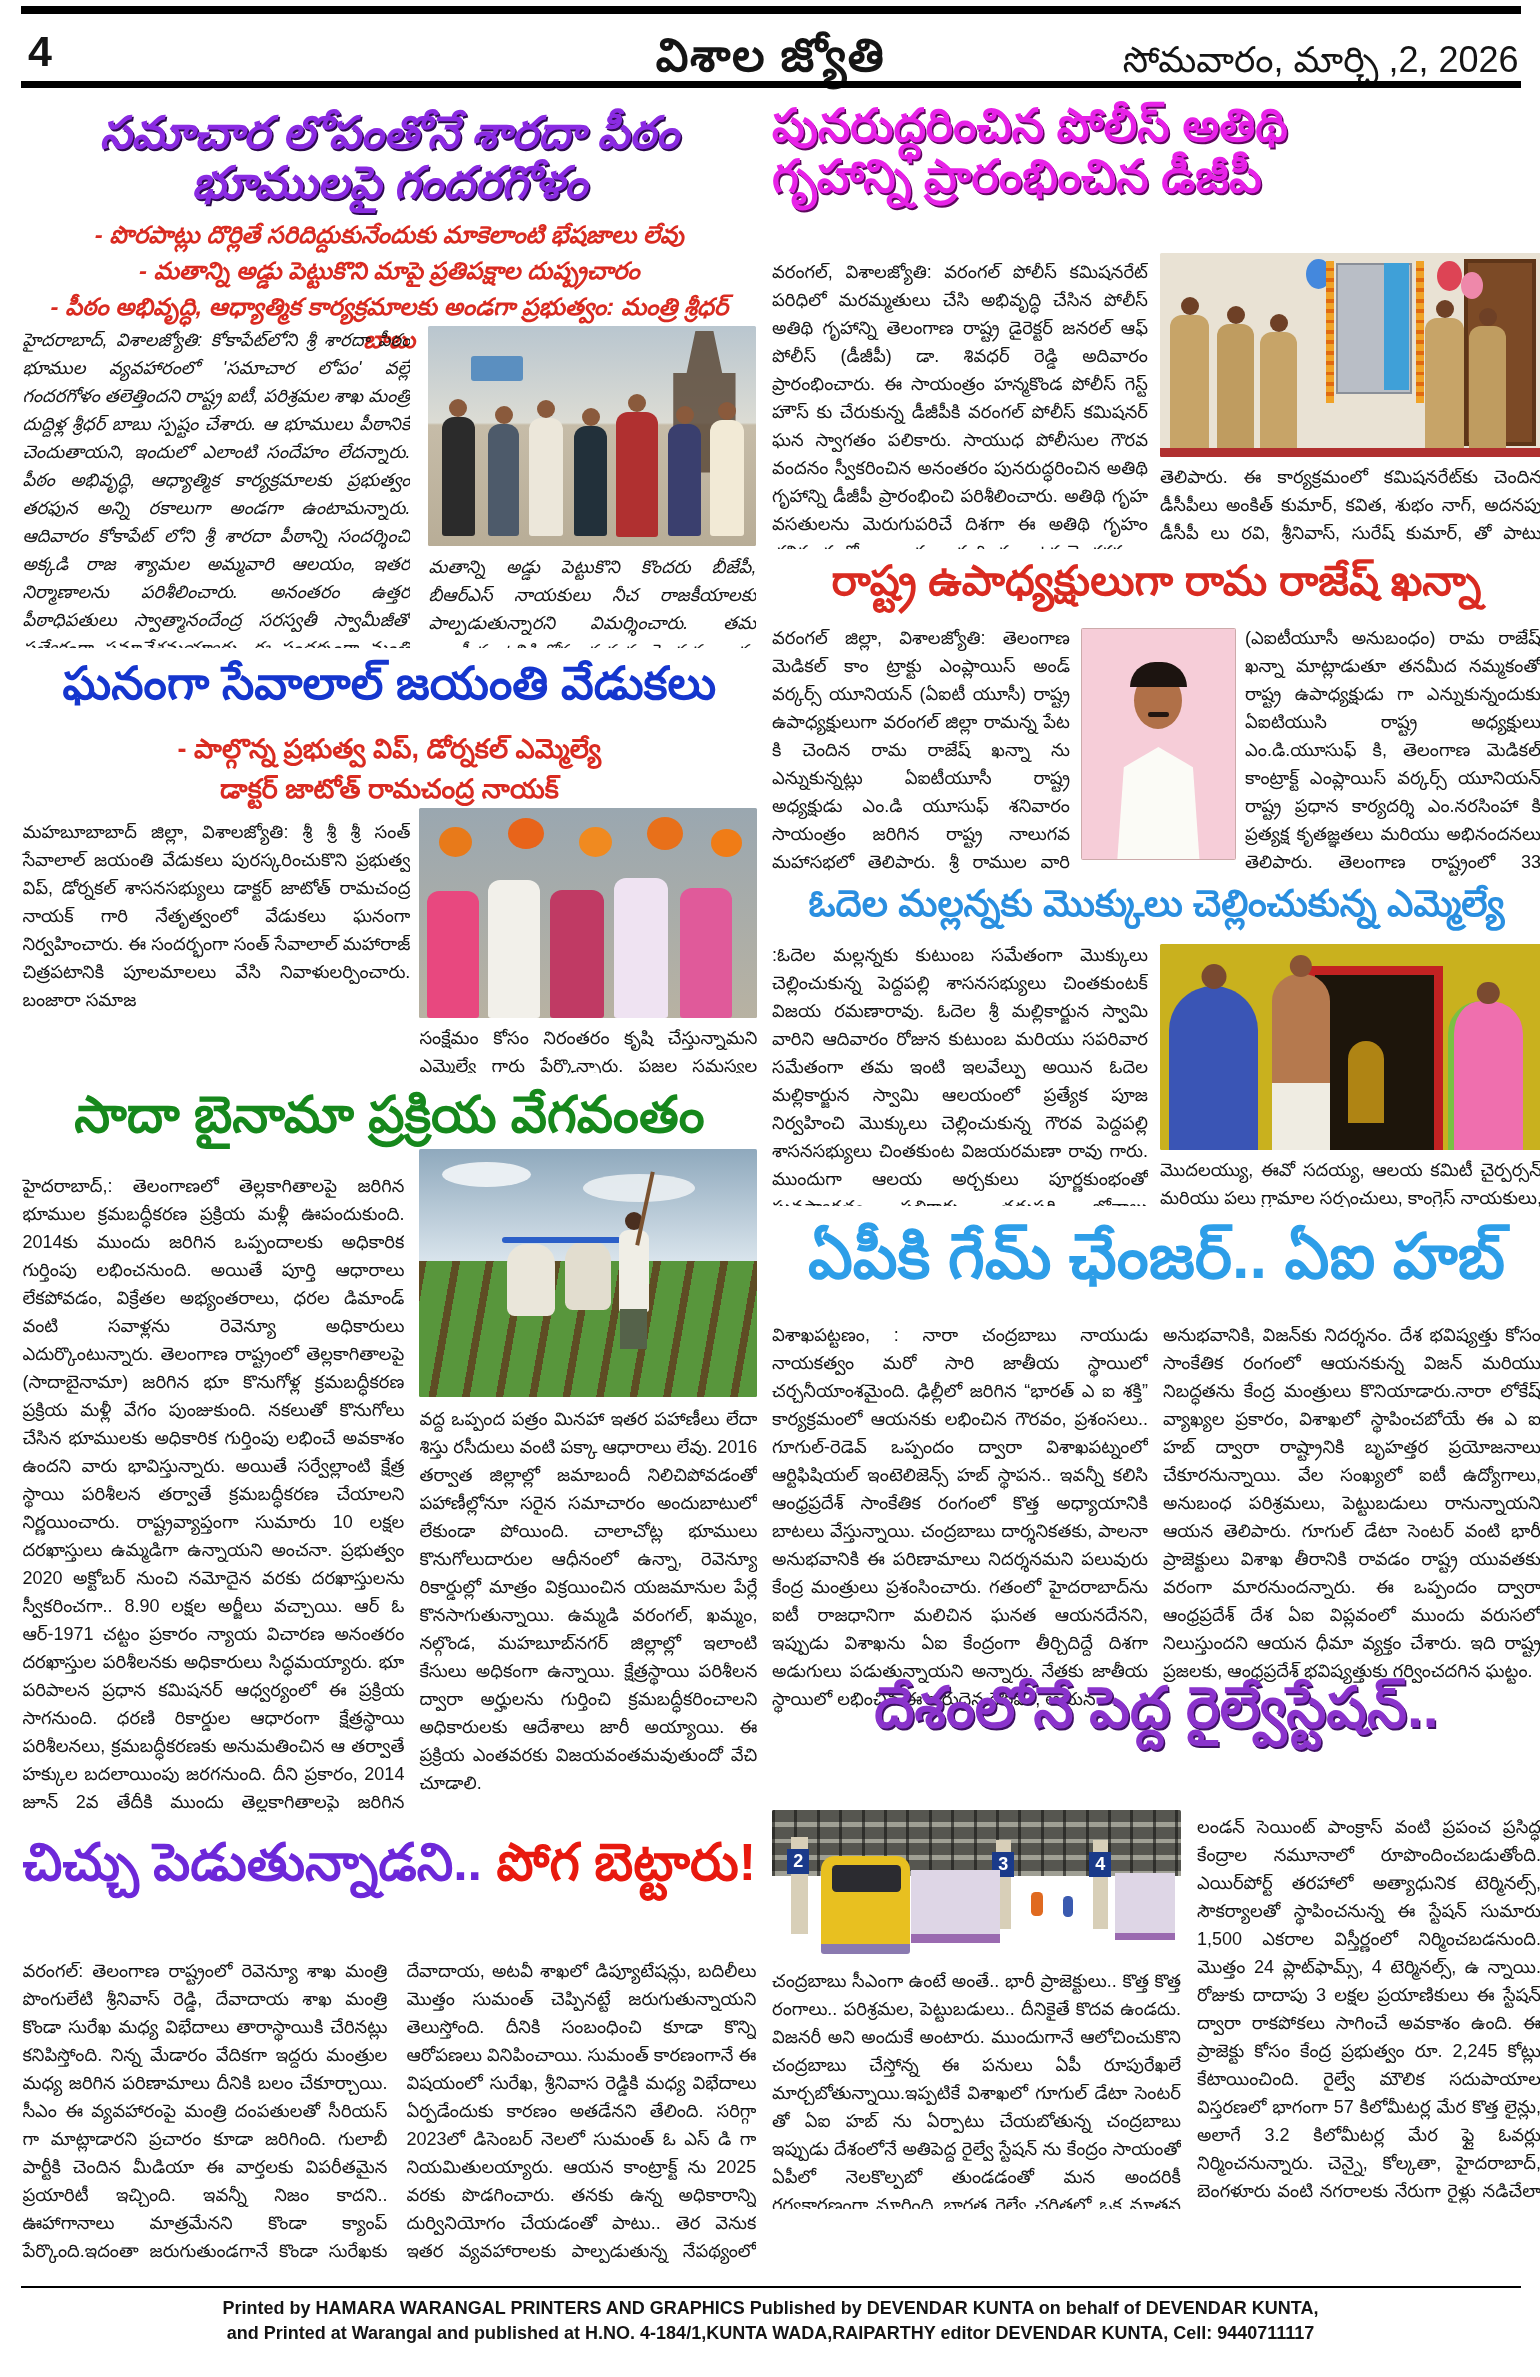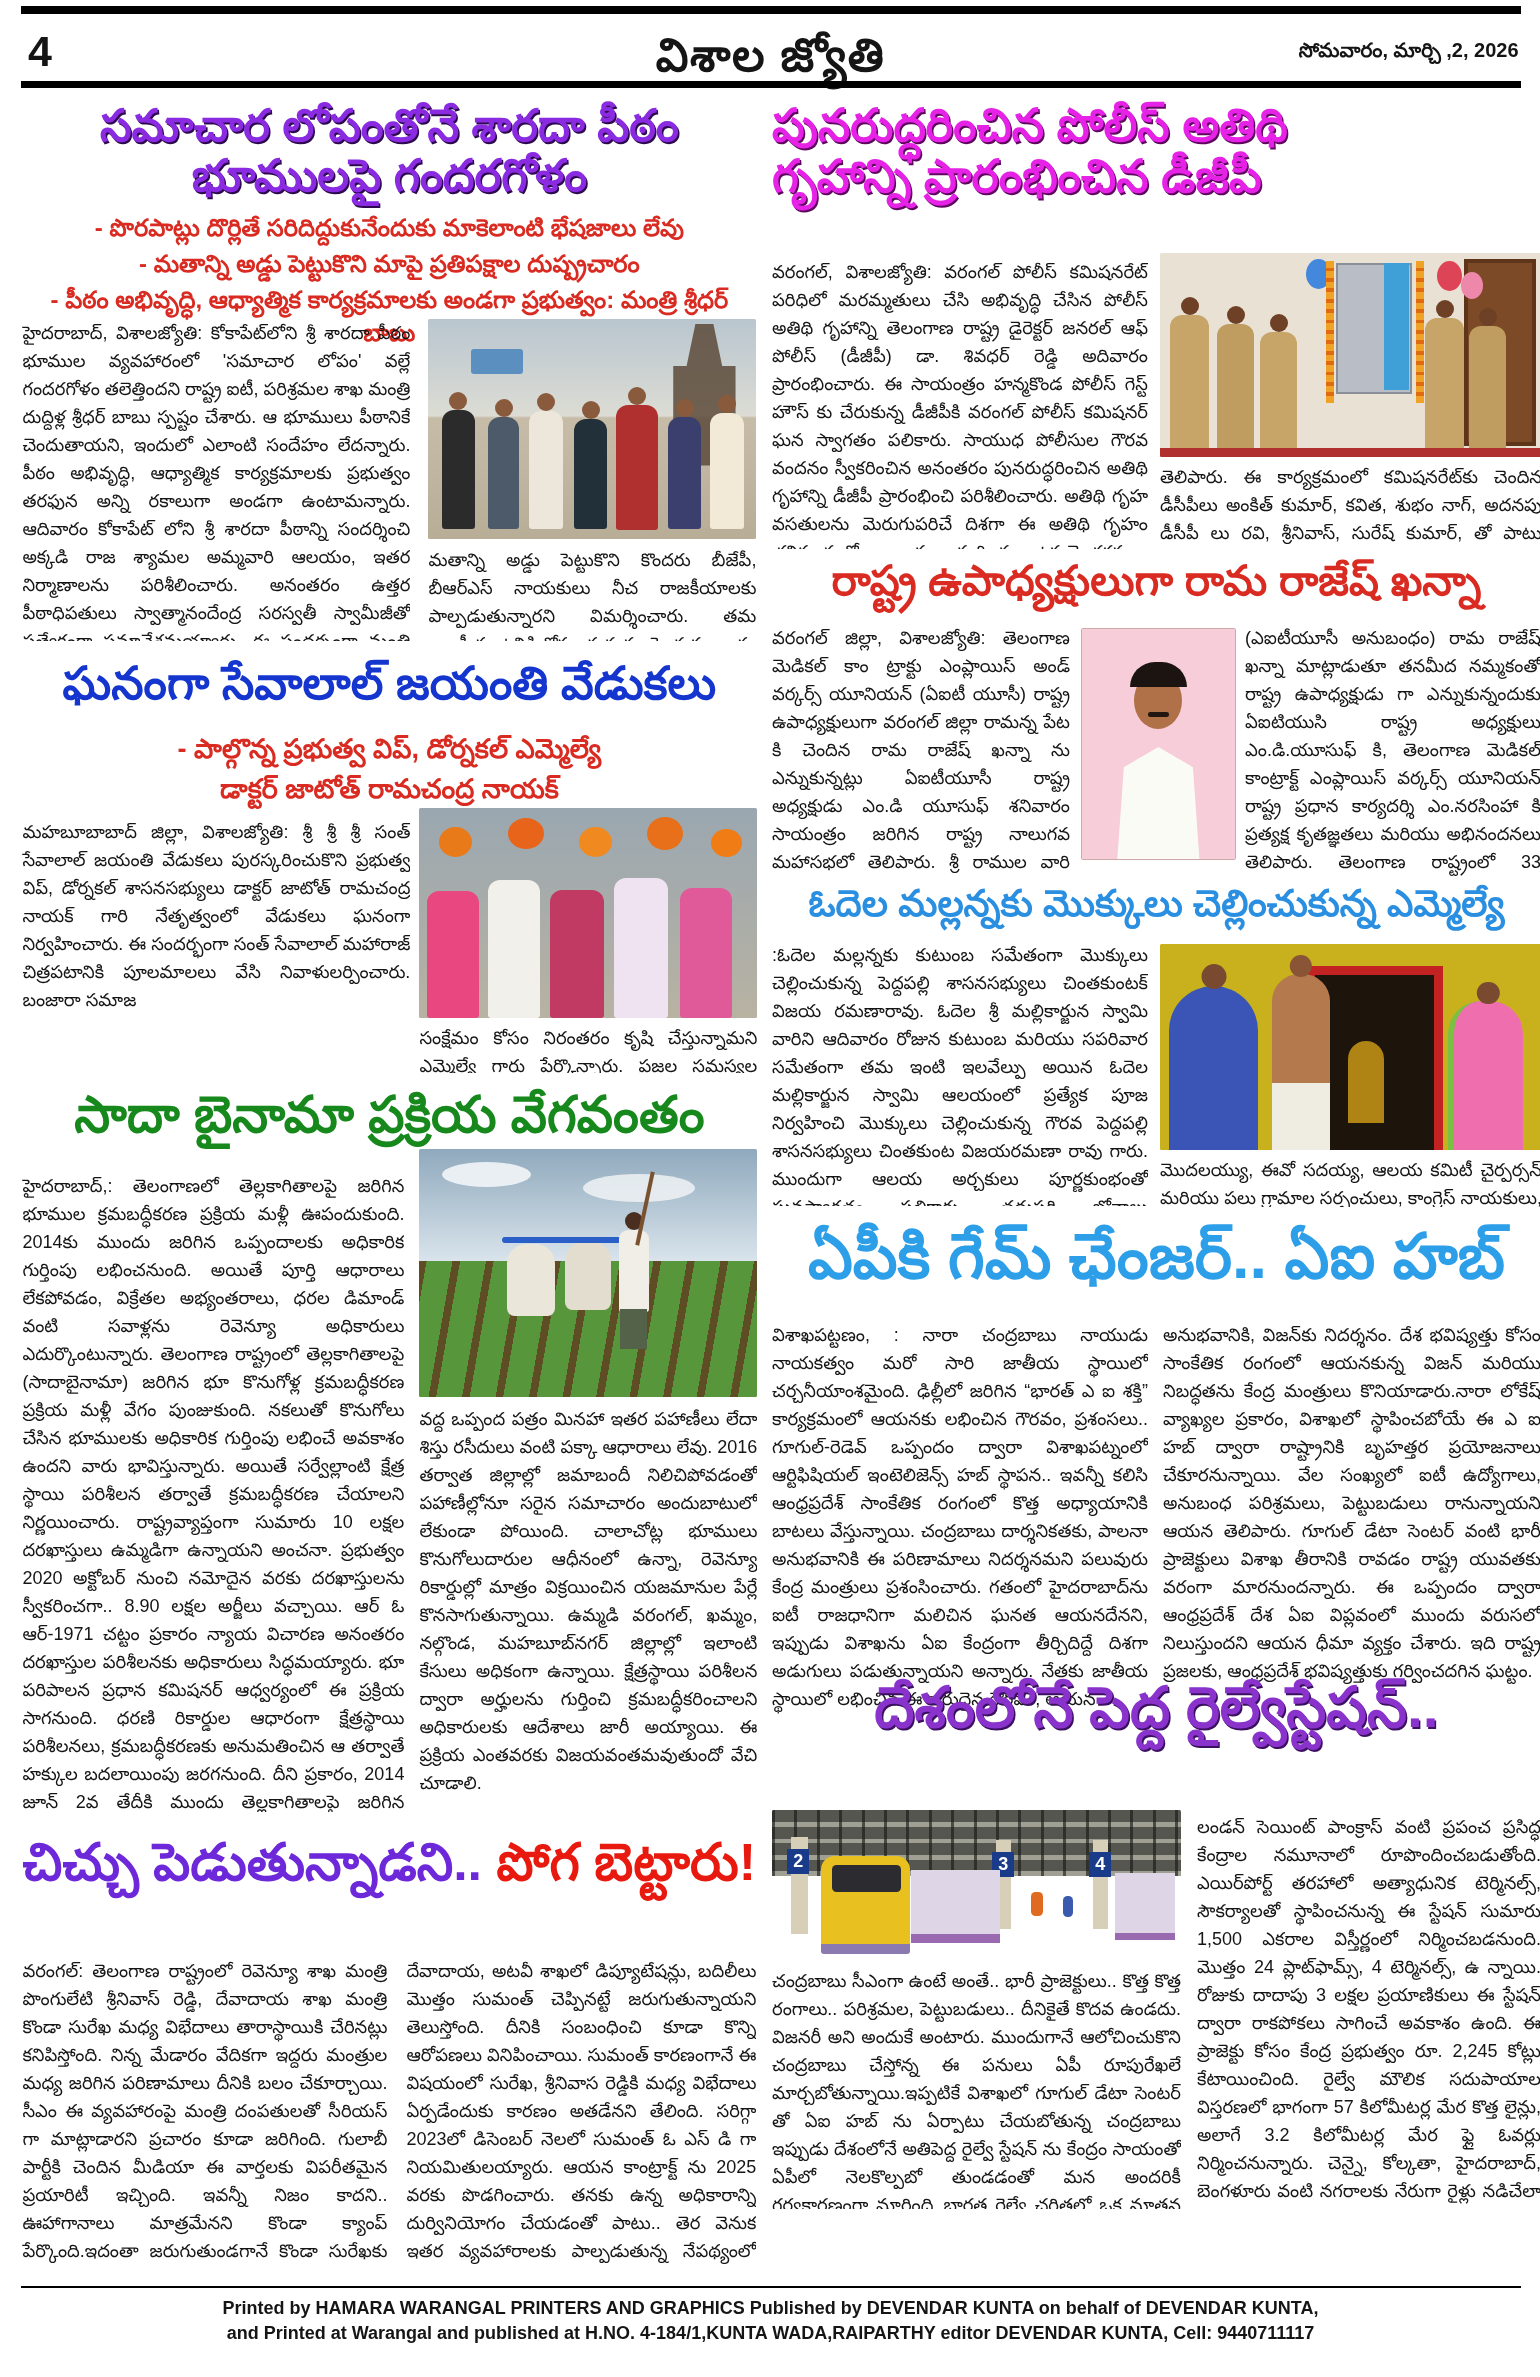--- a/index.html
+++ b/index.html
@@ -2,21 +2,21 @@
 <html style="font-size:12px"><head>
 <meta charset="utf-8">
 <style>
   html,body{margin:0;padding:0;background:#777;}
   .page{position:relative;width:1541px;height:2377px;background:#fff;margin:0 auto;overflow:hidden;
         font-family:"Liberation Sans","DejaVu Sans",sans-serif;color:#151515;}
   .rule{position:absolute;background:#000;}
   
   .pageno{position:absolute;left:28px;top:27px;font-size:43px;font-weight:900;}
   .masthead{position:absolute;left:0;right:0;top:28px;text-align:center;font-size:46px;font-weight:900;letter-spacing:1.5px;}
-  .dateline{position:absolute;right:22.4px;top:39px;font-size:20px;font-weight:700;}
+  .dateline{position:absolute;right:22.4px;top:39px;font-size:36px;font-weight:400;}
   
   .art{position:absolute;}
   .hl{position:absolute;left:0;right:0;text-align:center;font-weight:900;line-height:1.12;white-space:pre-line;}
   .subs{position:absolute;left:0;right:0;text-align:center;font-weight:700;color:#d92b21;}
   .subs div{margin:3px 0;}
   .col{position:absolute;font-size:18px;line-height:28px;text-align:justify;overflow:hidden;}
   .photo{position:absolute;overflow:hidden;border-radius:1.5px;}
   .fig{position:absolute;border-radius:12px 12px 3px 3px;}
   .fig .hd{position:absolute;top:-18px;left:50%;transform:translateX(-50%);width:18px;height:18px;border-radius:50%;background:#8a5a3c;}
   .ball{position:absolute;border-radius:50%;}
@@ -26,21 +26,21 @@
 <body>
 
 <div class="page">
 
   <div class="rule" style="left:21px;top:6px;width:1500px;height:8.2px;"></div>
   <div class="pageno">4</div>
   <div class="masthead">విశాల జ్యోతి</div>
   <div class="dateline">సోమవారం, మార్చి ,2, 2026</div>
   <div class="rule" style="left:21px;top:81px;width:1500px;height:6.7px;"></div>
 
-  <div class="art" style="left:22.4px;top:95px;width:734px;height:548px;">
+  <div class="art" style="left:22.4px;top:102px;width:734px;height:548px;font-style:italic;">
     <div class="hl" style="top:6px;font-size:45px;color:#8a2be2;text-shadow:1.5px 1.5px 0 #2d0a4e;">సమాచార లోపంతోనే శారదా పీఠం భూములపై గందరగోళం</div>
     <div class="subs" style="top:113px;font-size:24px;line-height:33px;">
       <div>- పొరపాట్లు దొర్లితే సరిదిద్దుకునేందుకు మాకెలాంటి భేషజాలు లేవు</div>
       <div>- మతాన్ని అడ్డు పెట్టుకొని మాపై ప్రతిపక్షాల దుష్ప్రచారం</div>
       <div>- పీఠం అభివృద్ధి, ఆధ్యాత్మిక కార్యక్రమాలకు అండగా ప్రభుత్వం: మంత్రి శ్రీధర్ బాబు</div>
     </div>
     <div class="col" style="left:0;top:224px;width:388px;height:322px;">హైదరాబాద్, విశాలజ్యోతి: కోకాపేట్‌లోని శ్రీ శారదా పీఠం భూముల వ్యవహారంలో 'సమాచార లోపం' వల్లే గందరగోళం తలెత్తిందని రాష్ట్ర ఐటీ, పరిశ్రమల శాఖ మంత్రి దుద్దిళ్ల శ్రీధర్ బాబు స్పష్టం చేశారు. ఆ భూములు పీఠానికే చెందుతాయని, ఇందులో ఎలాంటి సందేహం లేదన్నారు. పీఠం అభివృద్ధి, ఆధ్యాత్మిక కార్యక్రమాలకు ప్రభుత్వం తరఫున అన్ని రకాలుగా అండగా ఉంటామన్నారు. ఆదివారం కోకాపేట్ లోని శ్రీ శారదా పీఠాన్ని సందర్శించి అక్కడి రాజ శ్యామల అమ్మవారి ఆలయం, ఇతర నిర్మాణాలను పరిశీలించారు. అనంతరం ఉత్తర పీఠాధిపతులు స్వాత్మానందేంద్ర సరస్వతీ స్వామీజీతో ప్రత్యేకంగా సమావేశమయ్యారు. ఈ సందర్భంగా మంత్రి శ్రీధర్ బాబు మీడియాతో మాట్లాడుతూ రాష్ట్ర ప్రభుత్వం అన్ని మతాలను సమానంగా గౌరవిస్తోందని అన్నారు. మా ప్రభుత్వానికి భేషజాలు లేవని, తప్పులు దొర్లితే ఎప్పటికప్పుడు సరిదిద్దుకునేందుకు సిద్ధంగా ఉన్నామన్నారు. అసలు విషయం తెలిసిన వెంటనే శారదా పీఠం భూముల విషయంలో జరిగిన పొరపాటును వెంటనే సరిదిద్దుకున్నామన్నారు. రాబోయే రోజుల్లో ఇలాంటివి పునరావృతం కాకుండా చర్యలు తీసుకుంటామన్నారు.</div>
     <div class="photo" style="left:406px;top:224px;width:328px;height:220px;background:linear-gradient(#b9c6cf 0%,#dcdcd4 44%,#c6bca8 45%,#b8ad97 100%);">
       <div style="position:absolute;right:7.5px;top:4.5px;width:89px;height:142px;background:#5c4a3a;clip-path:polygon(15% 100%,15% 30%,30% 30%,40% 0,60% 0,70% 30%,85% 30%,85% 100%);opacity:.85;"></div>
       <div style="position:absolute;left:43px;top:30px;width:52px;height:25px;background:#5b8fc0;border-radius:3px;"></div>

